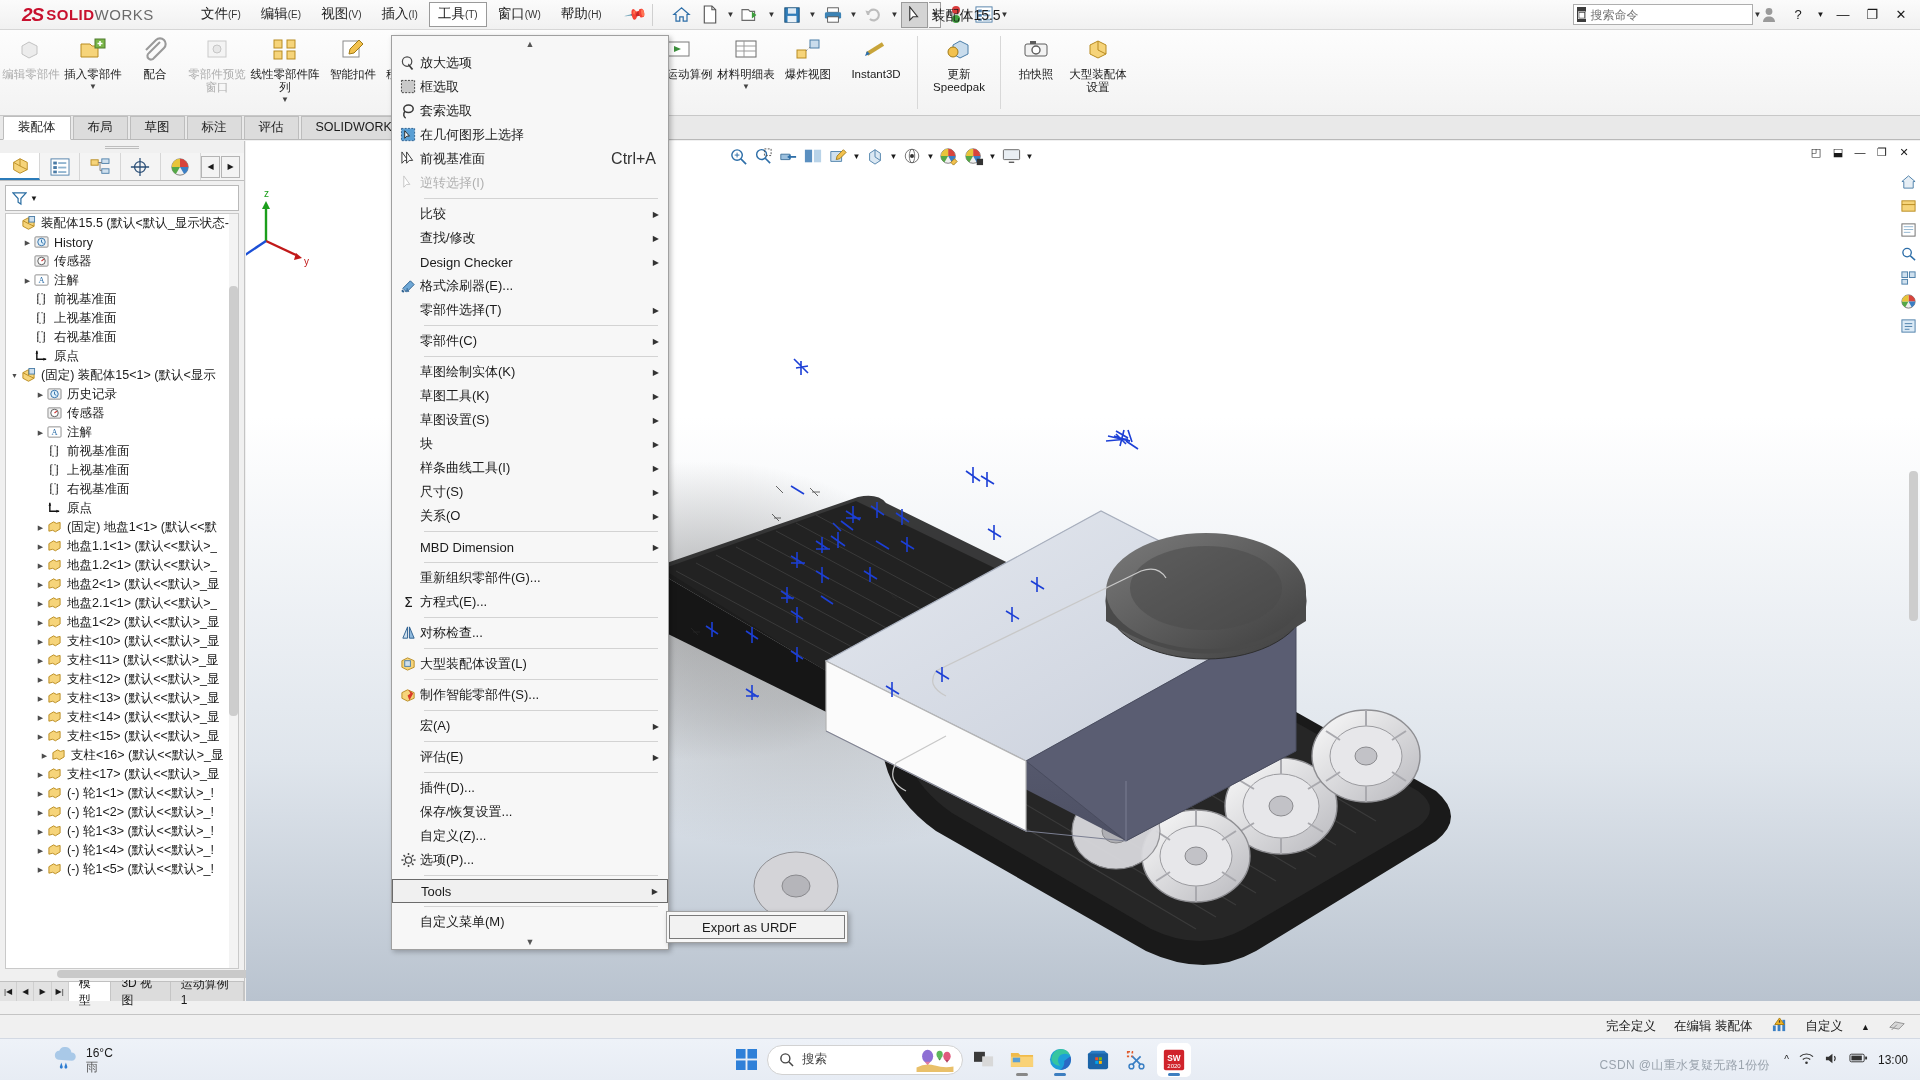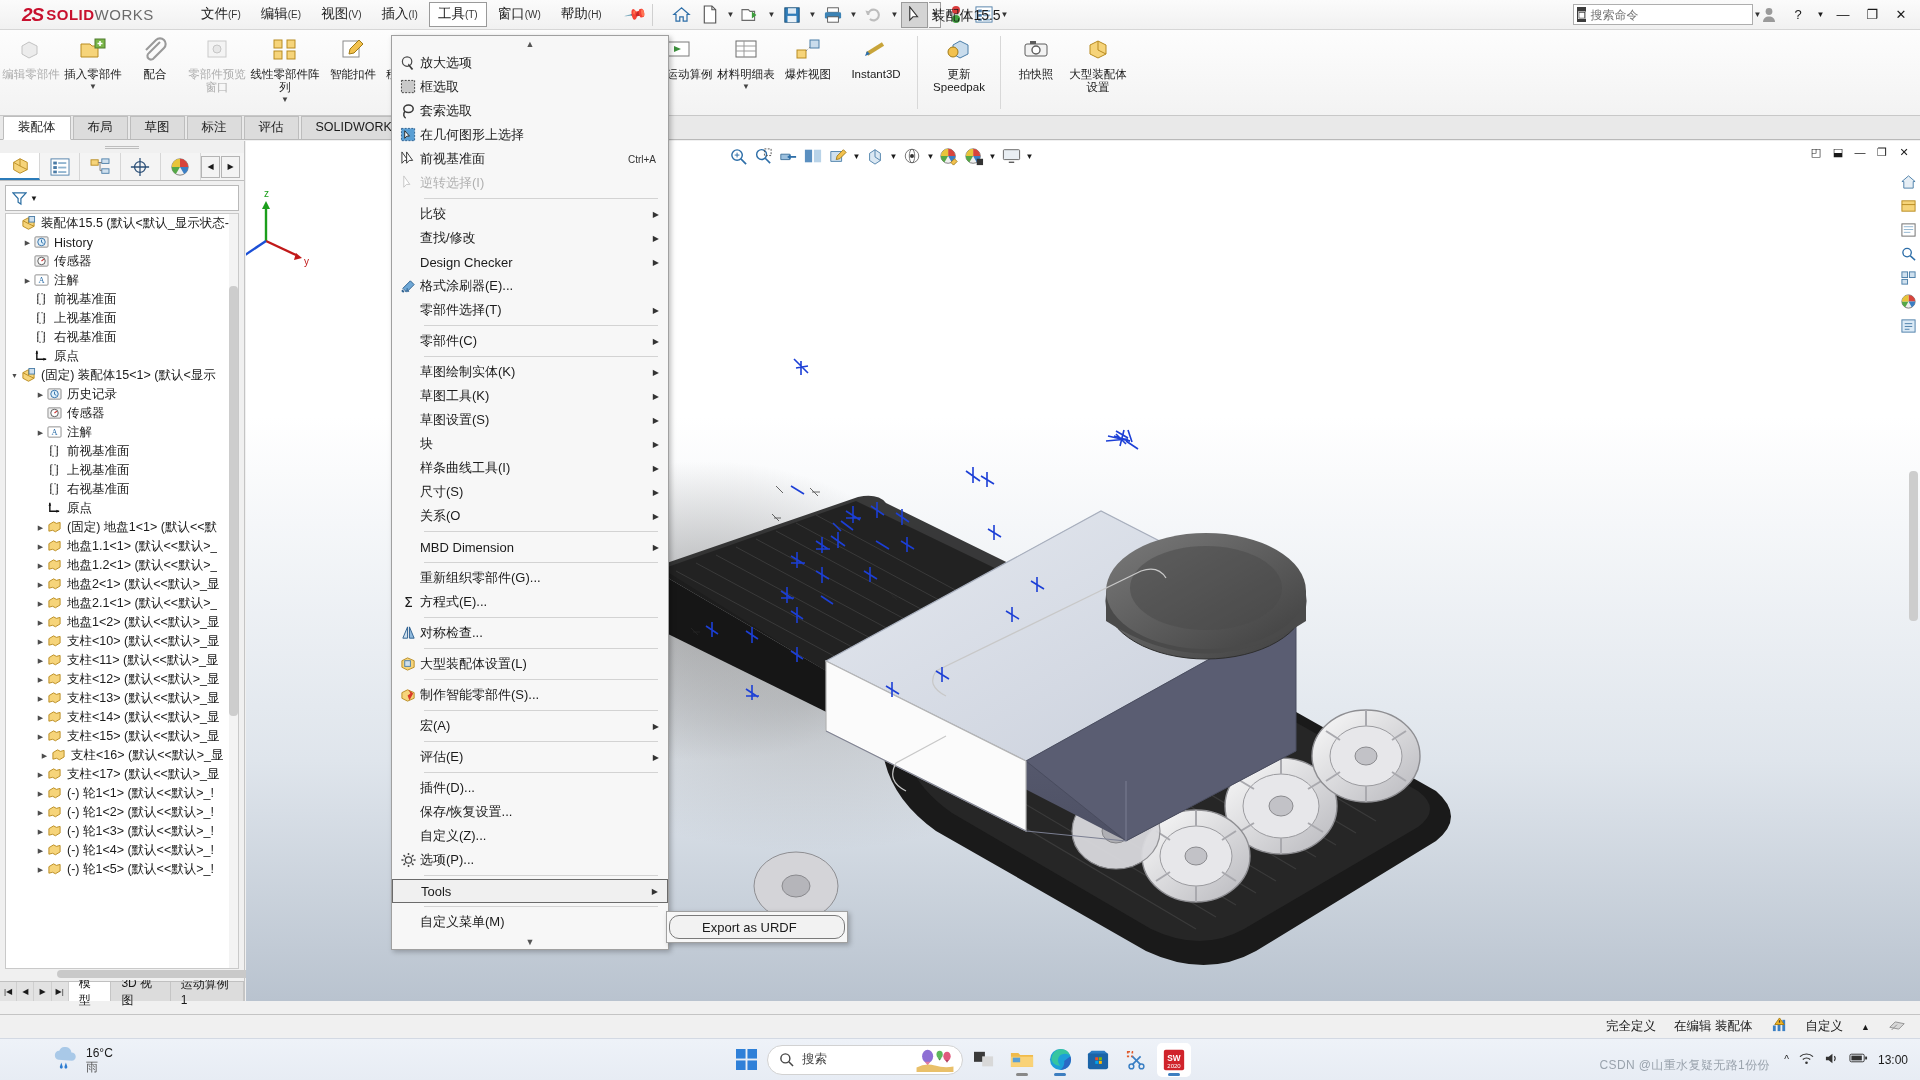--- a/index.html
+++ b/index.html
@@ -101,26 +101,26 @@
 
   
   #toolsmenu { position:absolute; left:391px; top:35px; width:278px;
      background:#f7f7f7; border:1px solid #a0a0a0; box-shadow:2px 2px 5px rgba(0,0,0,.25); z-index:50; }
   .m-scroll { height:15px; display:flex; align-items:center; justify-content:center; font-size:9px; color:#555;}
   .mrow { height:24px; display:flex; align-items:center; font-size:13px; padding-left:4px; cursor:default; position:relative;}
   .mrow.sel { border:1px solid #6b6b6b; background:#f0f0f0; height:24px; }
   .mrow.dis { color:#b0b0b0; }
   .m-ico { width:24px; height:20px; flex:none; display:flex; align-items:center; justify-content:center; }
   .m-lab { flex:1; }
-  .m-acc { font-size:10px; color:#333; padding-right:12px;}
+  .m-acc { font-size:16px; color:#333; padding-right:12px;}
   .m-sub { font-size:8px; color:#333; padding-right:9px;}
   .m-div { height:1px; background:#d3d3d3; margin:3px 10px 3px 32px;}
   #submenu { position:absolute; left:666px; top:911px; width:182px; background:#f7f7f7;
      border:1px solid #a0a0a0; box-shadow:2px 2px 5px rgba(0,0,0,.25); z-index:60; padding:3px 0;}
-  #submenu .mrow{ padding-left:32px;border-radius:10px; }
+  #submenu .mrow{ padding-left:32px; }
   #submenu .mrow.hl{ border:1px solid #7a7a7a; background:#f2f2f2; margin:0 2px; }
 
   
   #statusbar { position:absolute; left:0; bottom:42px; width:1920px; height:24px; background:#f0f0f0;
      border-top:1px solid #c4c4c4; display:flex; align-items:center; font-size:12.5px; }
   #statusbar .sright { margin-left:auto; display:flex; align-items:center; gap:18px; padding-right:14px;}
 
   
   #taskbar { position:absolute; left:0; bottom:0; width:1920px; height:42px;
      background:linear-gradient(#eef2f8,#e7ecf4); border-top:1px solid #d3d9e3; display:flex; align-items:center;}

